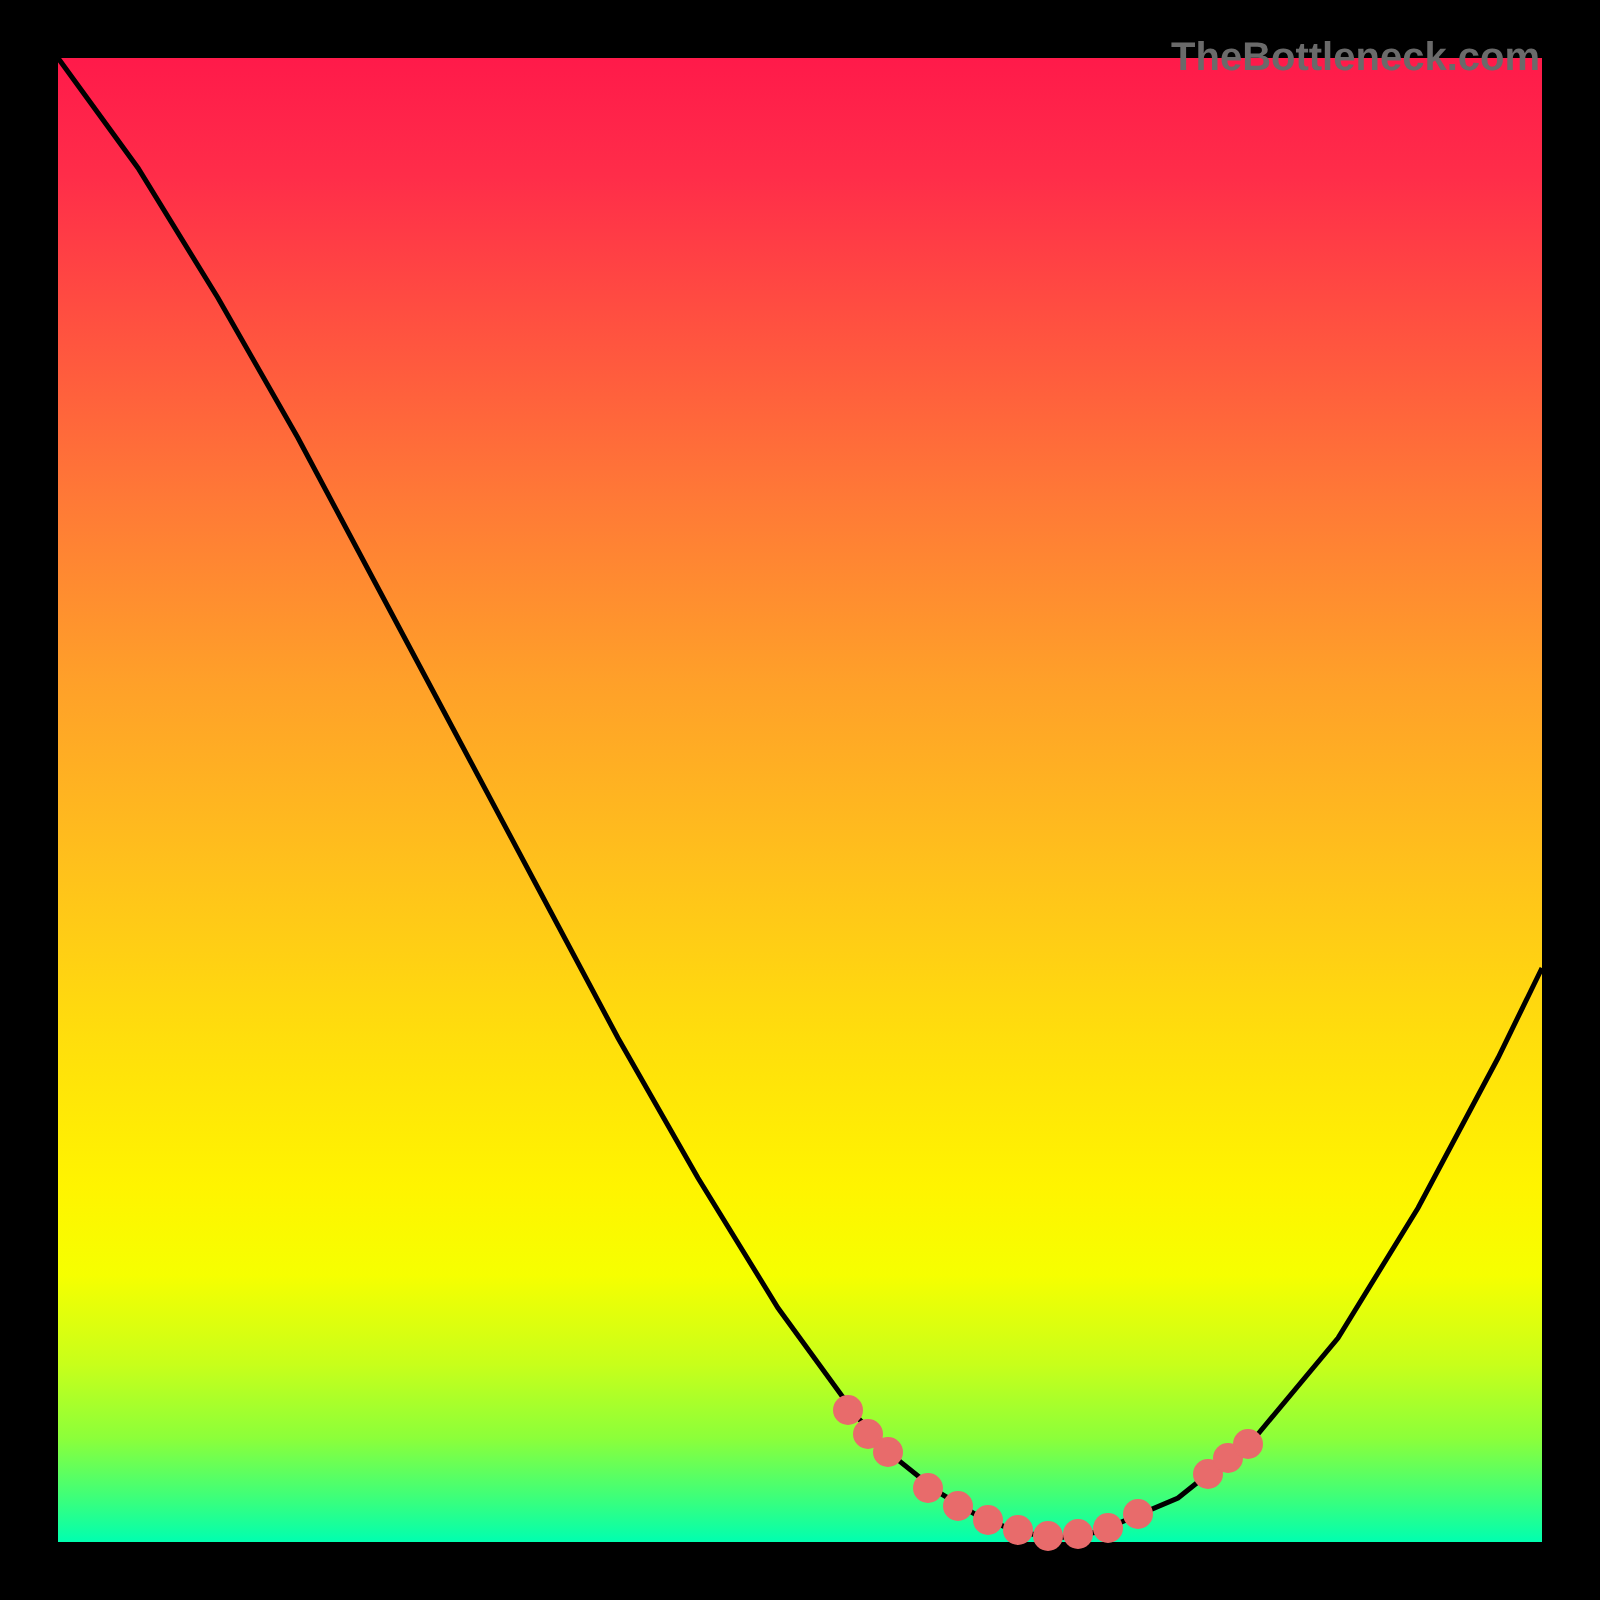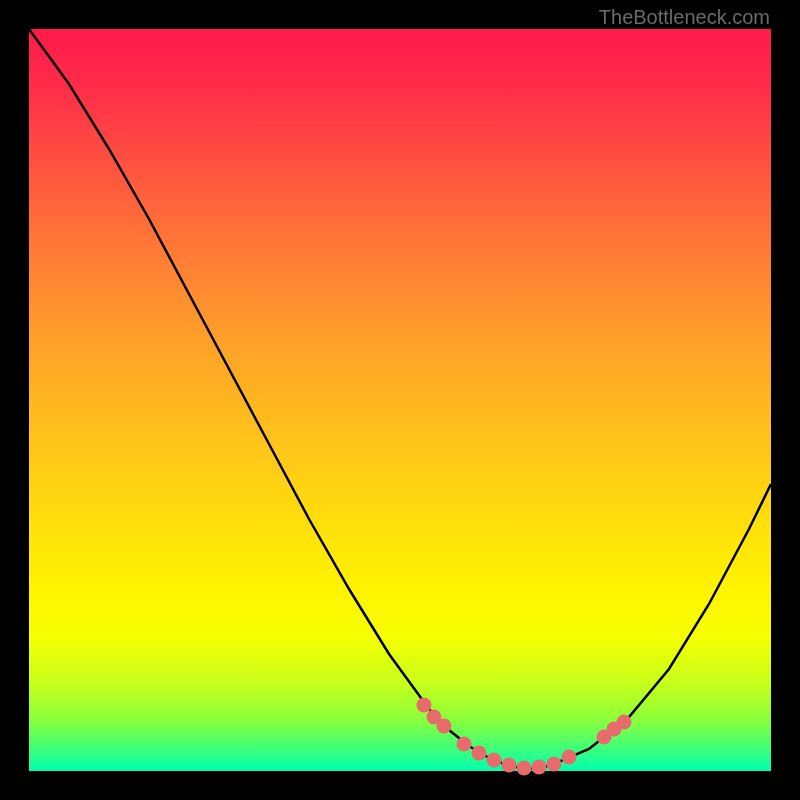--- a/index.html
+++ b/index.html
@@ -6,25 +6,25 @@
     margin: 0;
     padding: 0;
     background: #000;
     width: 800px;
     height: 800px;
     position: relative;
     font-family: Arial, sans-serif;
   }
   .attribution {
     position: absolute;
-    top: 6px;
+    top: 18px;
     right: 30px;
     color: #6a6a6a;
     font-size: 20px;
-    font-weight: normal;
+    font-weight: bold;
   }
   .plot-area {
     position: absolute;
     left: 29px;
     top: 29px;
     width: 742px;
     height: 742px;
     background: linear-gradient(to bottom,
       #ff1a4a 0%,
       #ff2d49 8%,

